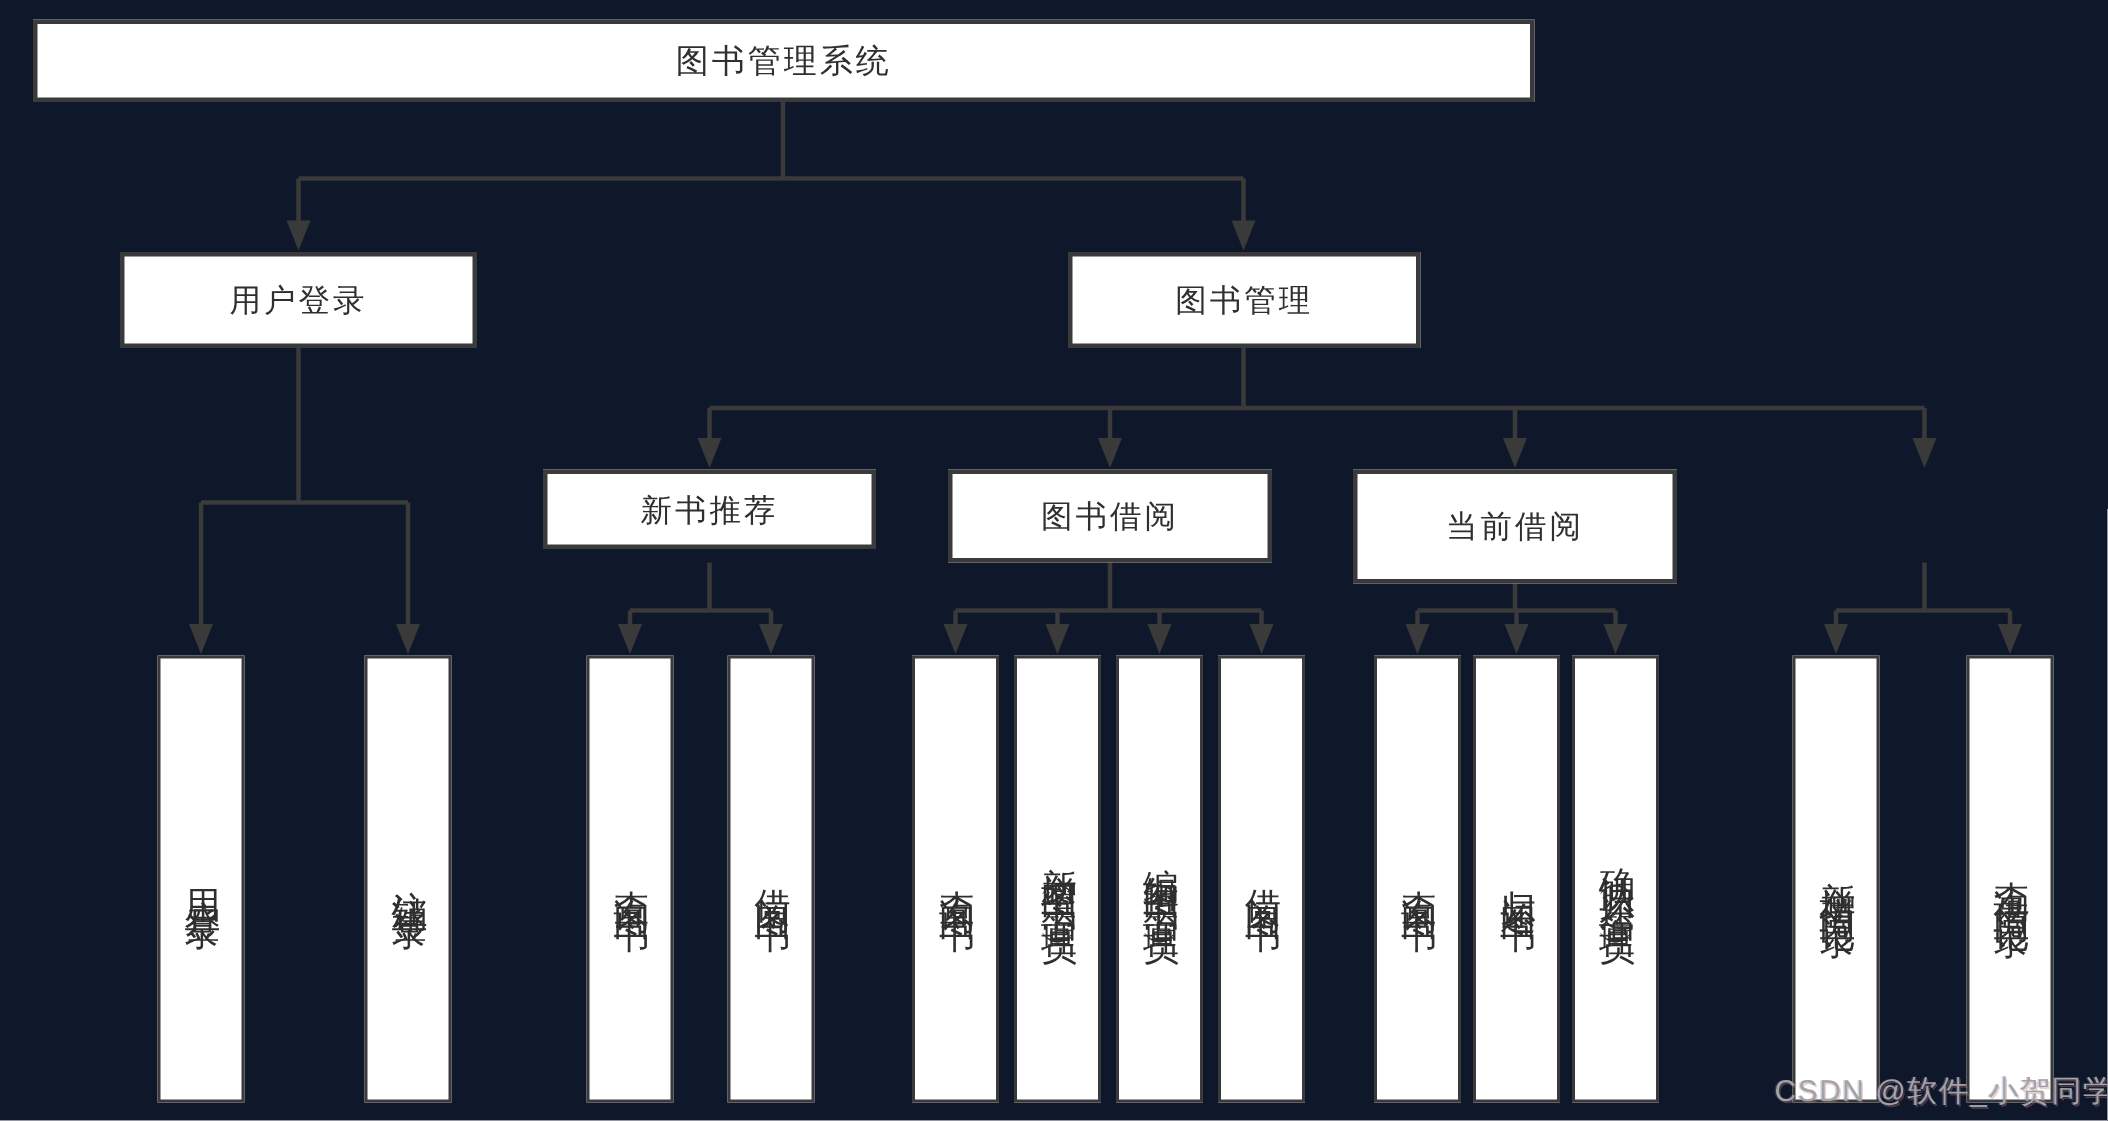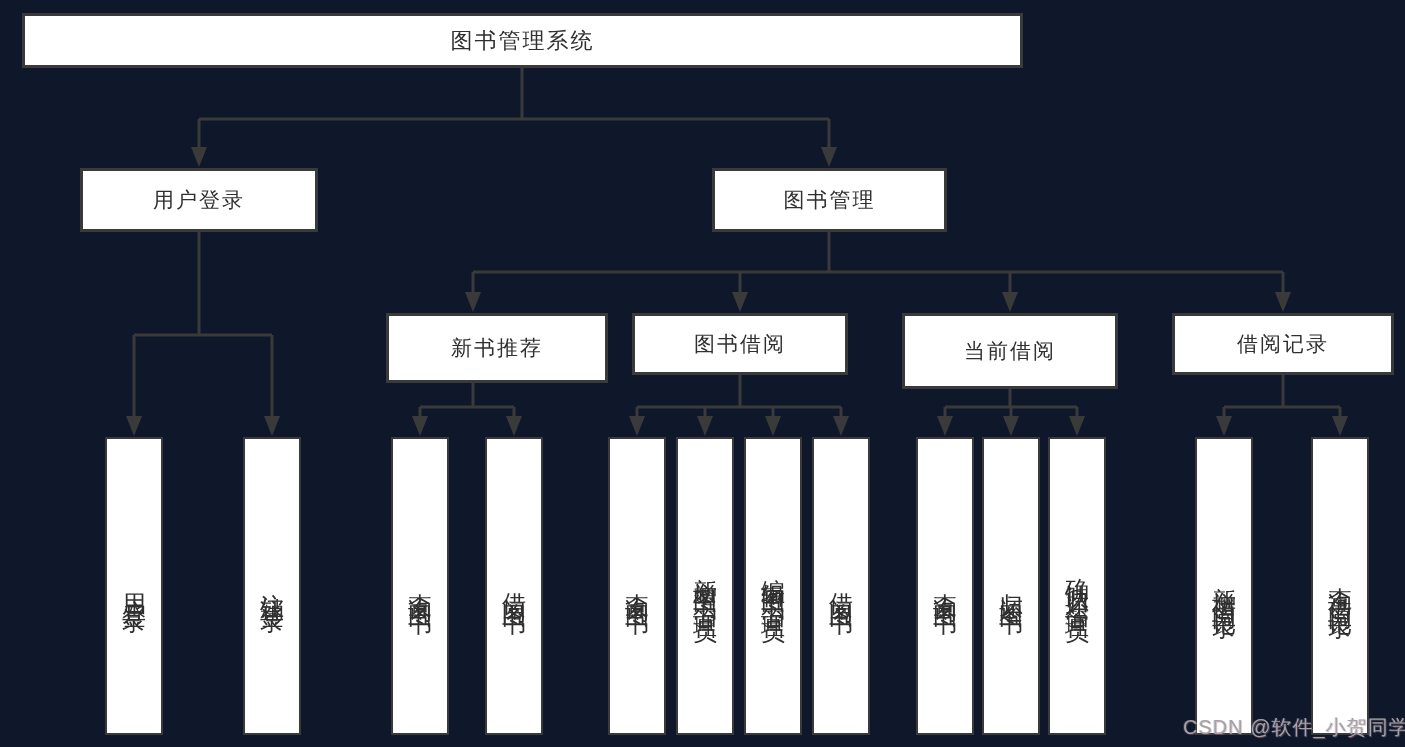--- a/index.html
+++ b/index.html
@@ -100,24 +100,23 @@
     <path d="M1283 375 V407 M1224 407 H1340 M1224 407 V418 M1340 407 V418"></path>
     <polygon points="1216,416 1232,416 1224,436"></polygon>
     <polygon points="1332,416 1348,416 1340,436"></polygon>
   </svg>
 
   <div class="node root" style="left:22px; top:13px; width:1001px; height:55px;">图书管理系统</div>
 
   <div class="node mid" style="left:80px; top:168px; width:238px; height:64px;">用户登录</div>
   <div class="node mid" style="left:712px; top:168px; width:235px; height:64px;">图书管理</div>
 
-  <div class="node mid" style="left:362px; top:313px; width:222px; height:70px;margin-left:24px;">新书推荐</div>
+  <div class="node mid" style="left:362px; top:313px; width:222px; height:53px;">新书推荐</div>
   <div class="node mid" style="left:632px; top:313px; width:216px; height:62px;">图书借阅</div>
   <div class="node mid" style="left:902px; top:313px; width:216px; height:76px;">当前借阅</div>
-  <div class="node mid" style="left:1172px; top:313px; width:222px; height:62px;">借阅记录</div>
 
   <div class="node leaf" style="left:105px; top:437px; width:58px; height:298px;">
     <span class="vtext">用户登录</span>
   </div>
   <div class="node leaf" style="left:243px; top:437px; width:58px; height:298px;">
     <span class="vtext">注销登录</span>
   </div>
   <div class="node leaf" style="left:391px; top:437px; width:58px; height:298px;">
     <span class="vtext">查询图书</span>
   </div>

